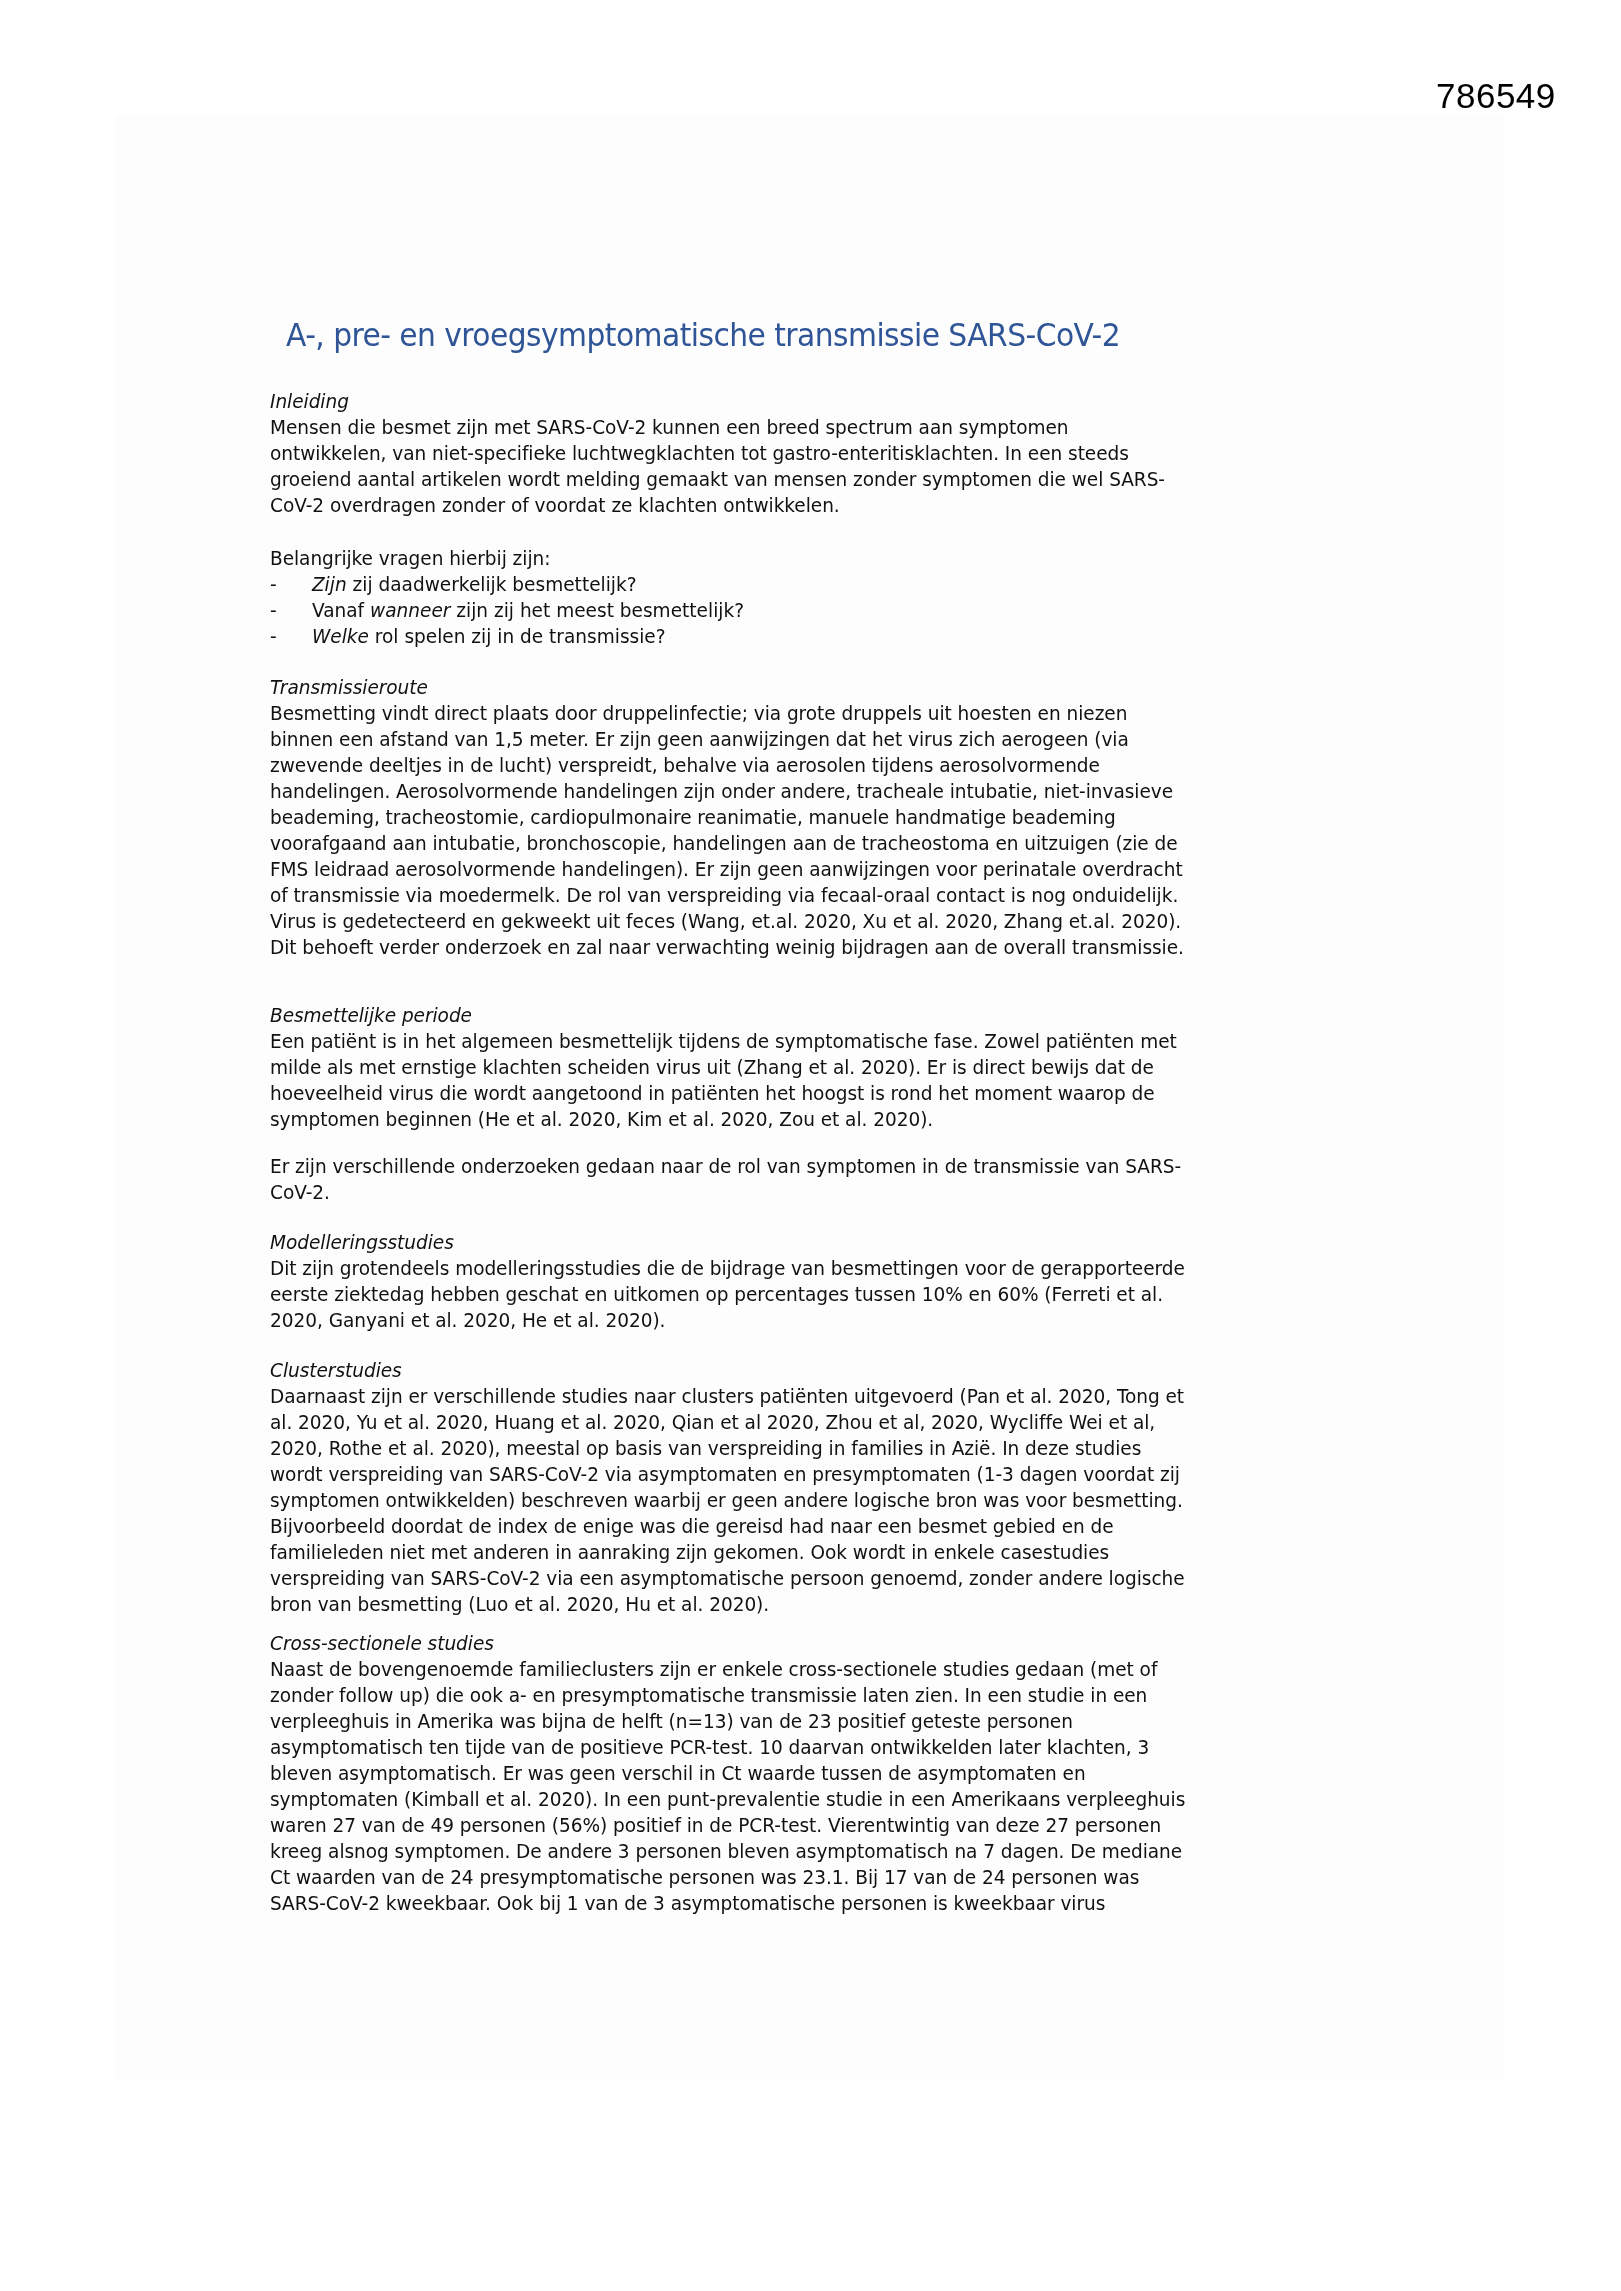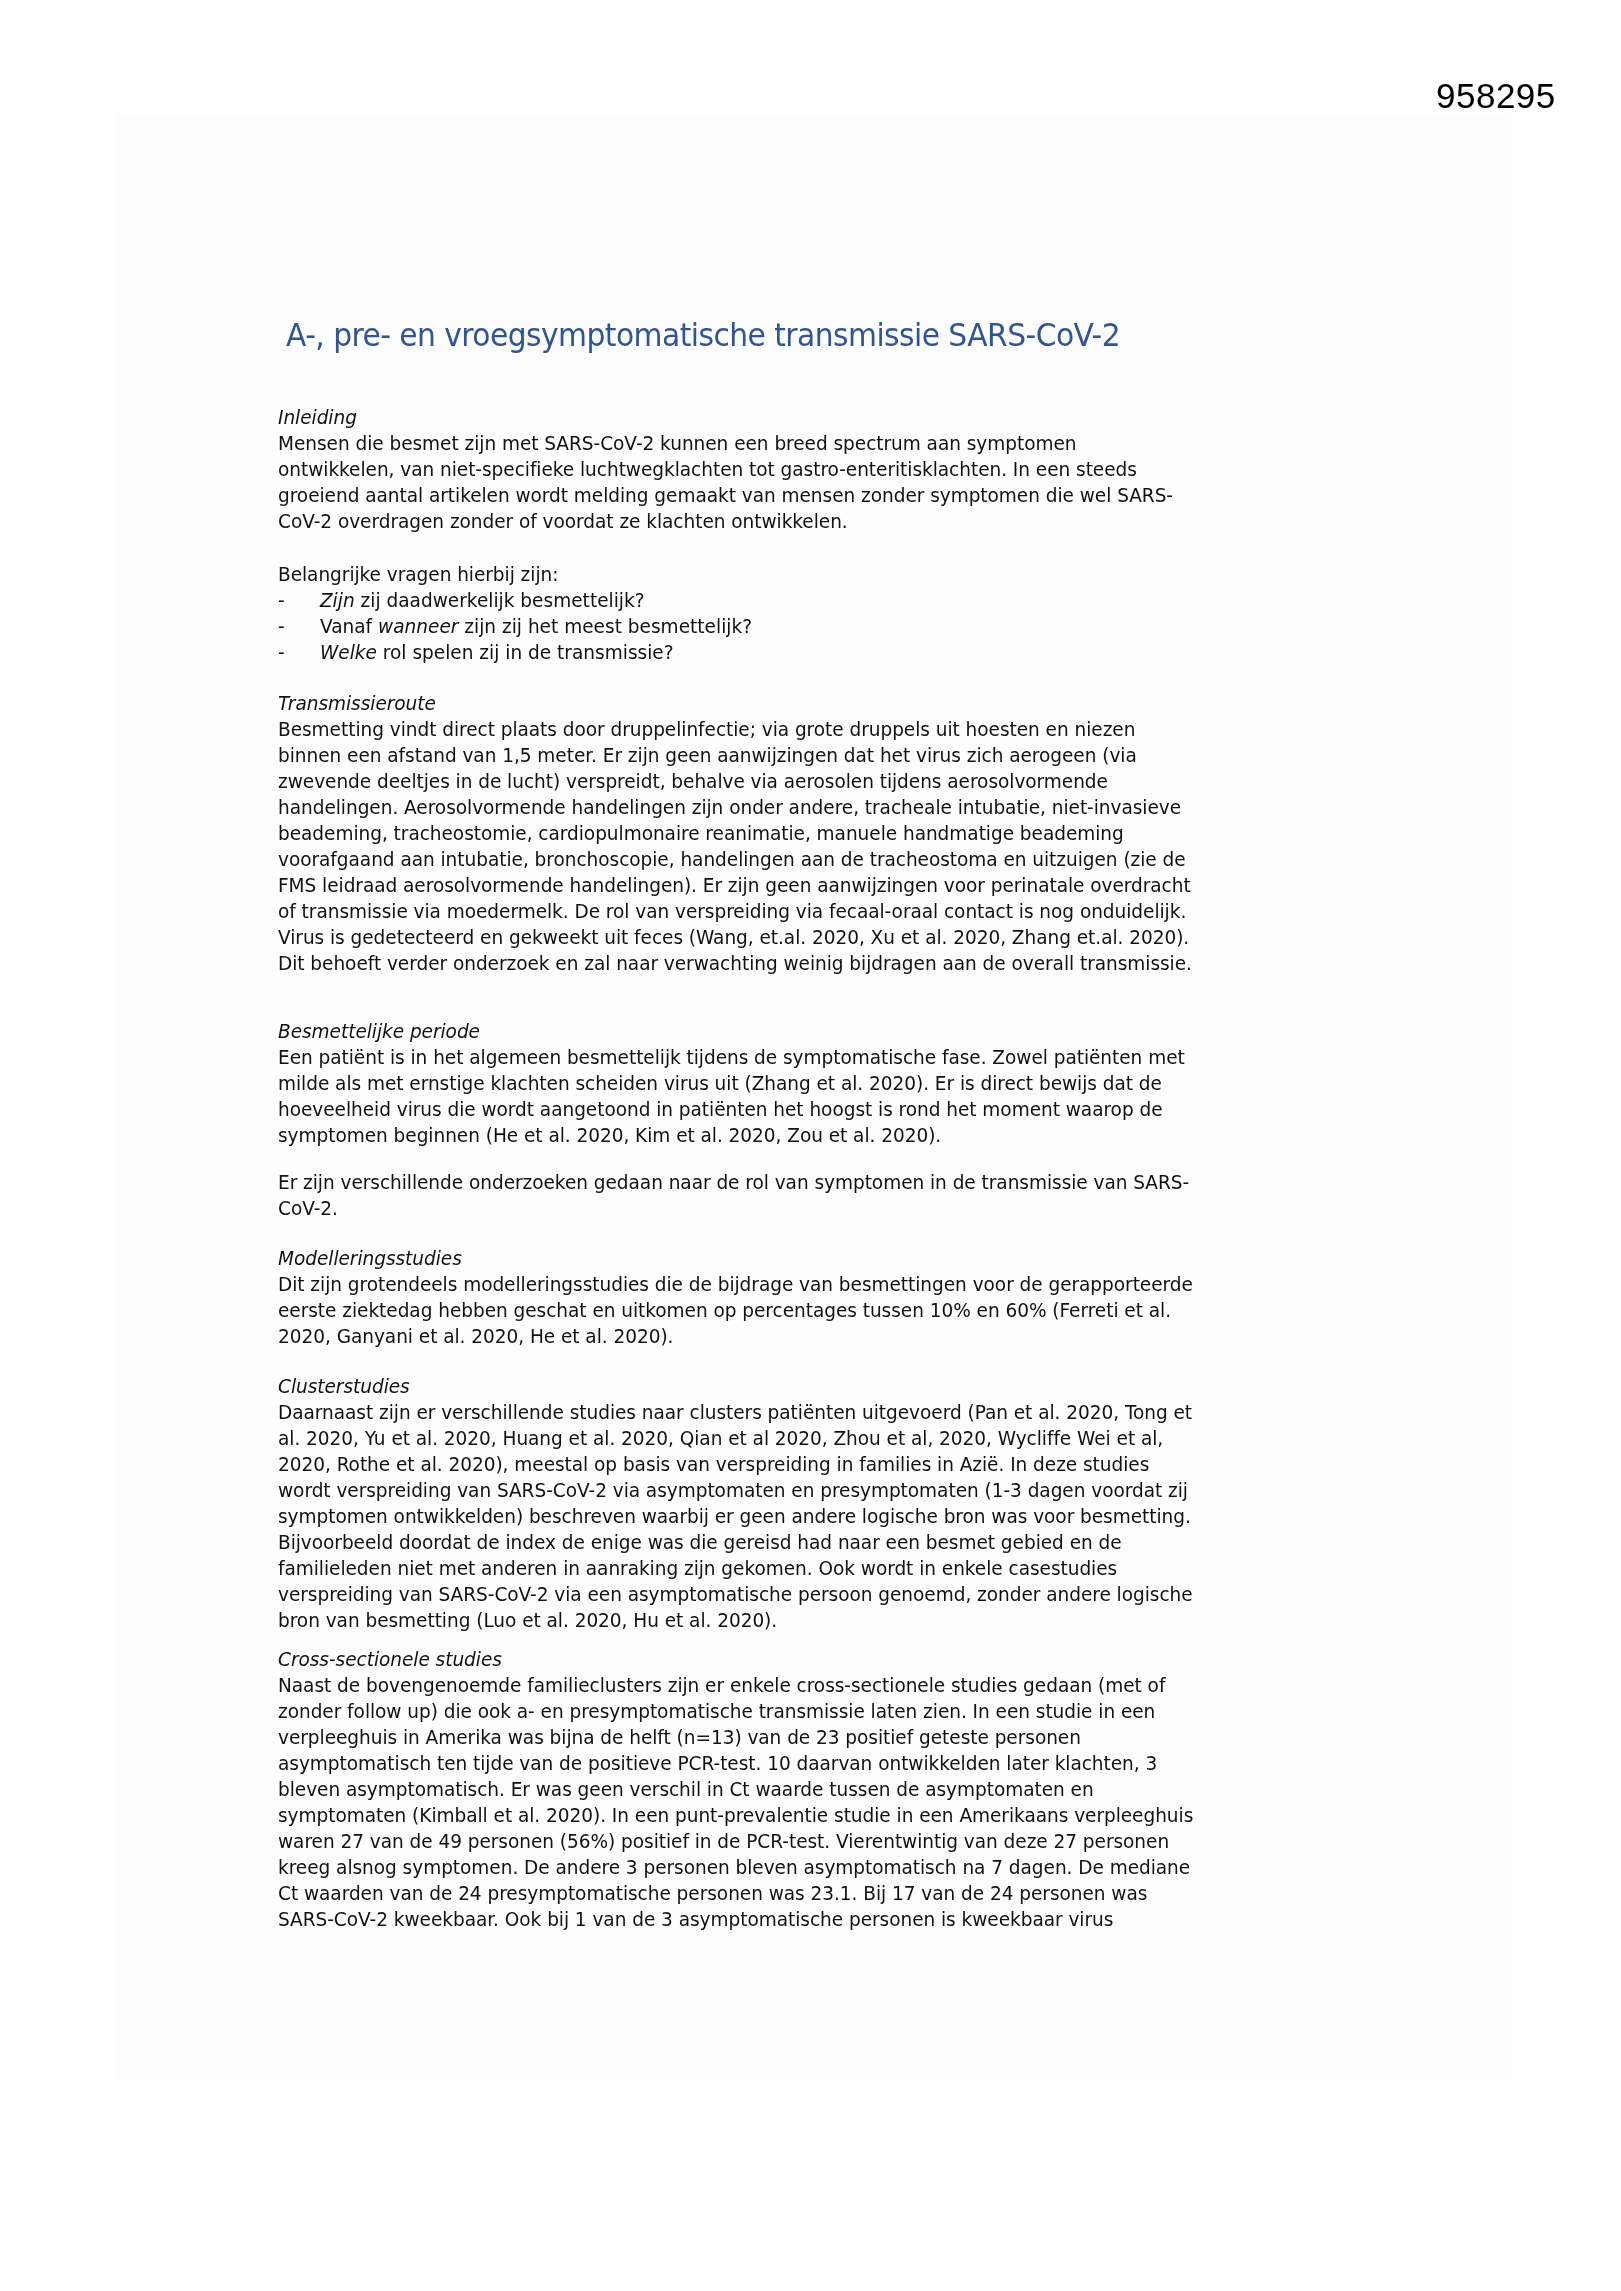--- a/index.html
+++ b/index.html
@@ -18,36 +18,36 @@
     position: absolute; left: 115px; top: 115px;
     width: 1390px; height: 1965px; background: #fdfdfd;
   }
   .title {
     position: absolute; left: 286px; top: 316px;
     font-family: "DejaVu Sans", sans-serif;
     font-size: 32px; color: #2f5597; font-weight: normal;
     letter-spacing: -0.6px; white-space: nowrap;
     transform: scaleX(0.93); transform-origin: left top;
   }
-  .block { position: absolute; left: 278px; margin-top: 16px; }
+  .block { position: absolute; left: 270px; }
   .line {
     display: block; font-size: 19px; line-height: 26px;
     white-space: nowrap; letter-spacing: -0.05px;
     transform: scaleX(0.975); transform-origin: left top;
   }
   .heading { font-style: italic; }
   .bullet { display: block; font-size: 19px; line-height: 26px; white-space: nowrap;
     transform: scaleX(0.975); transform-origin: left top; }
   .bullet .dash { display: inline-block; width: 43px; }
   .bullet em { font-style: italic; }
 </style>
 </head>
 <body>
 
-<div class="doc-id">958295</div>
+<div class="doc-id">786549</div>
 <div class="page-area"></div>
 
 <h1 class="title" style="margin:0">A-, pre- en vroegsymptomatische transmissie SARS-CoV-2</h1>
 
 <div class="block" style="top:388px">
   <span class="line heading">Inleiding</span>
   <span class="line">Mensen die besmet zijn met SARS-CoV-2 kunnen een breed spectrum aan symptomen</span>
   <span class="line">ontwikkelen, van niet-specifieke luchtwegklachten tot gastro-enteritisklachten. In een steeds</span>
   <span class="line">groeiend aantal artikelen wordt melding gemaakt van mensen zonder symptomen die wel SARS-</span>
   <span class="line">CoV-2 overdragen zonder of voordat ze klachten ontwikkelen.</span>

